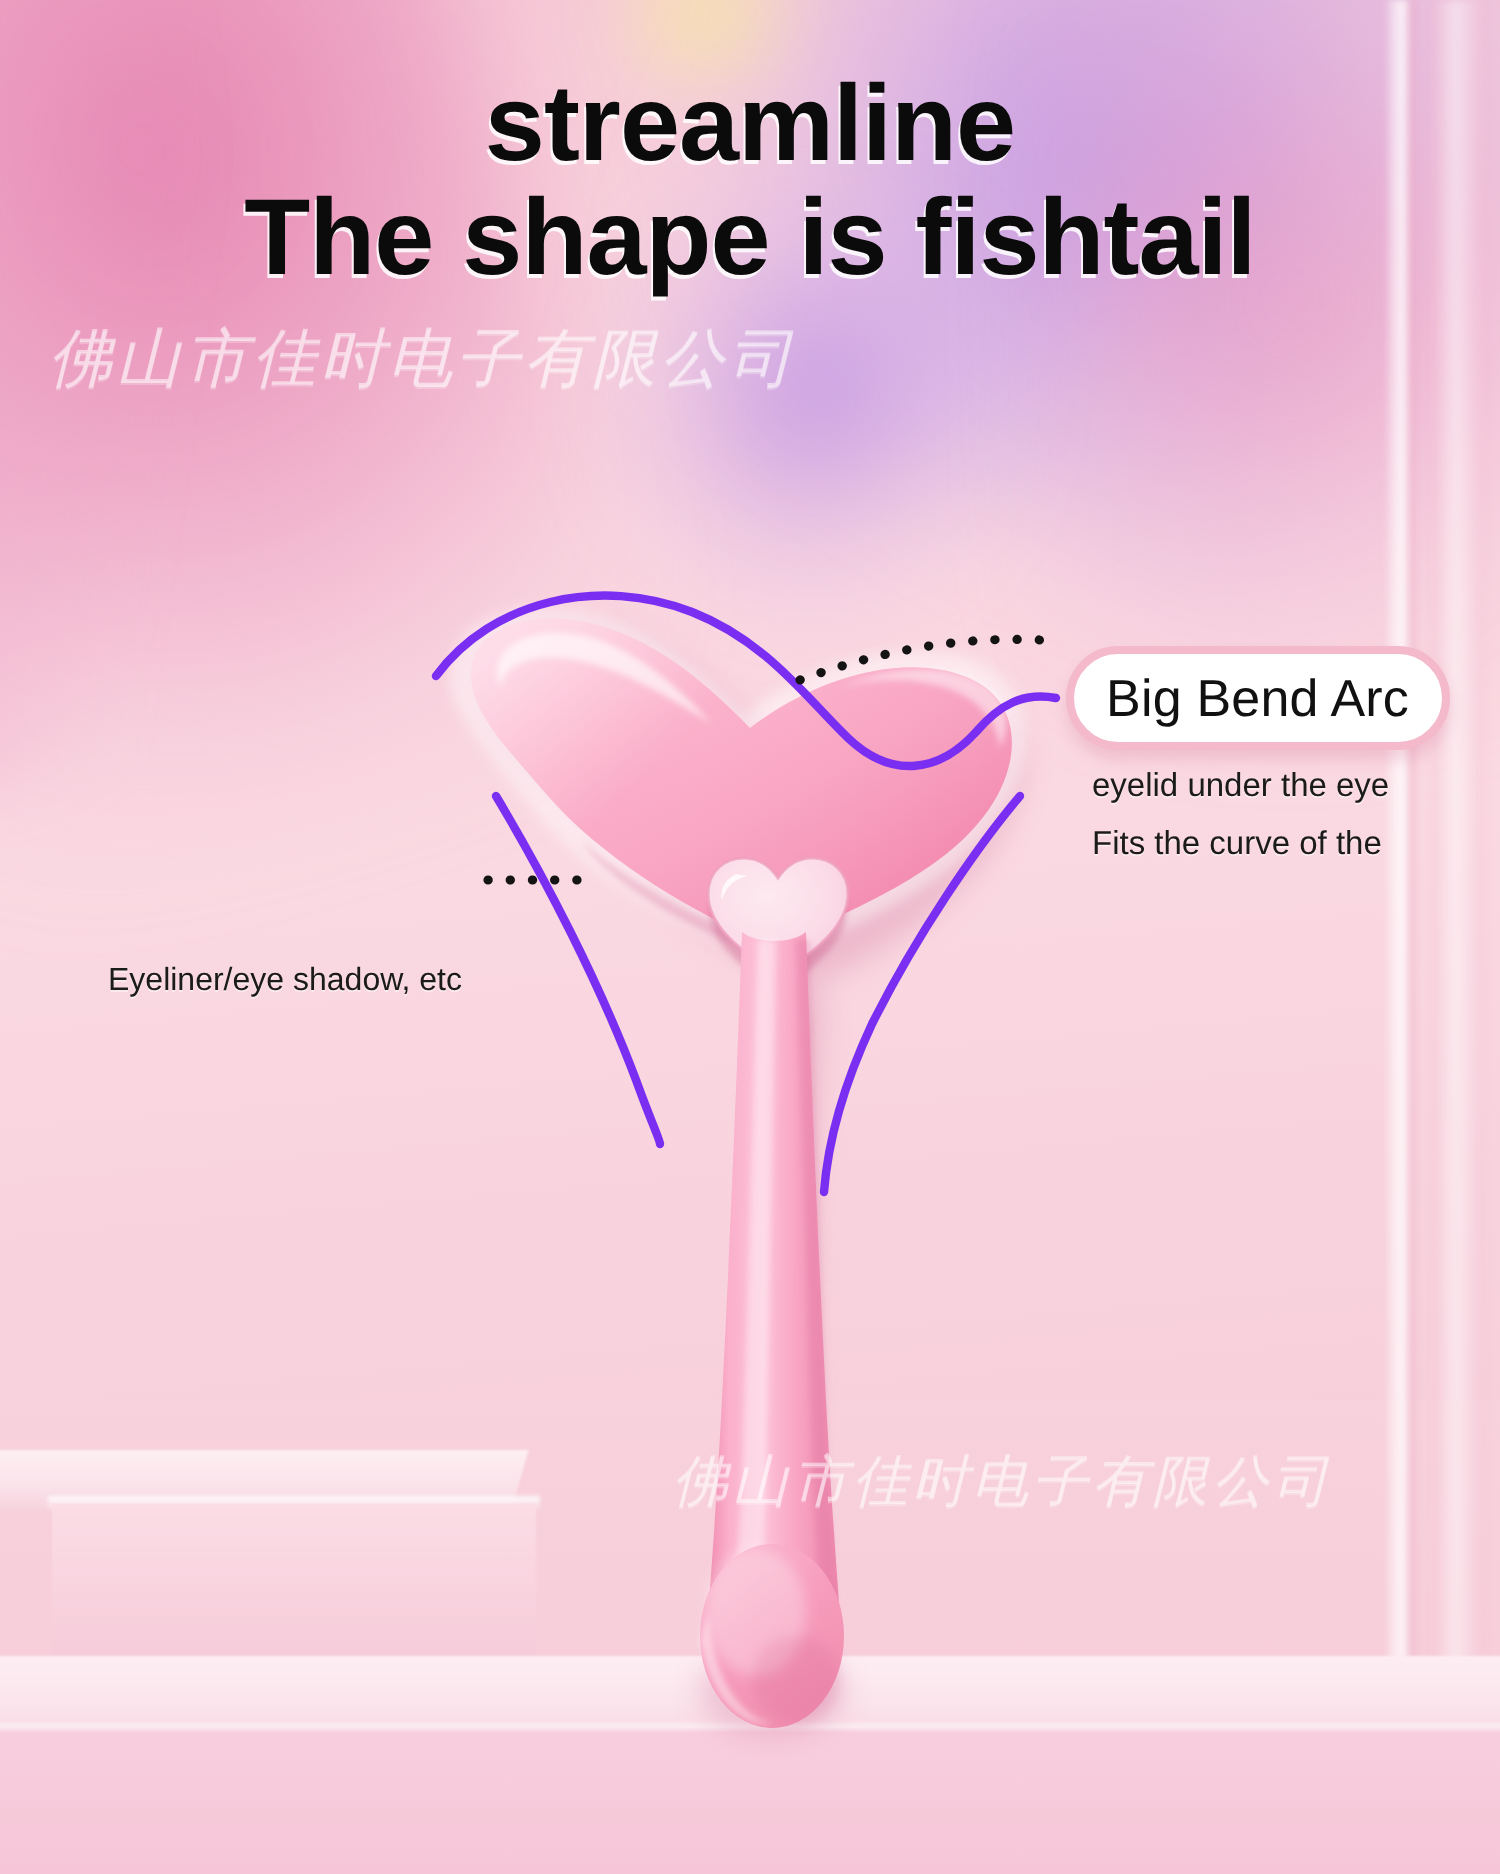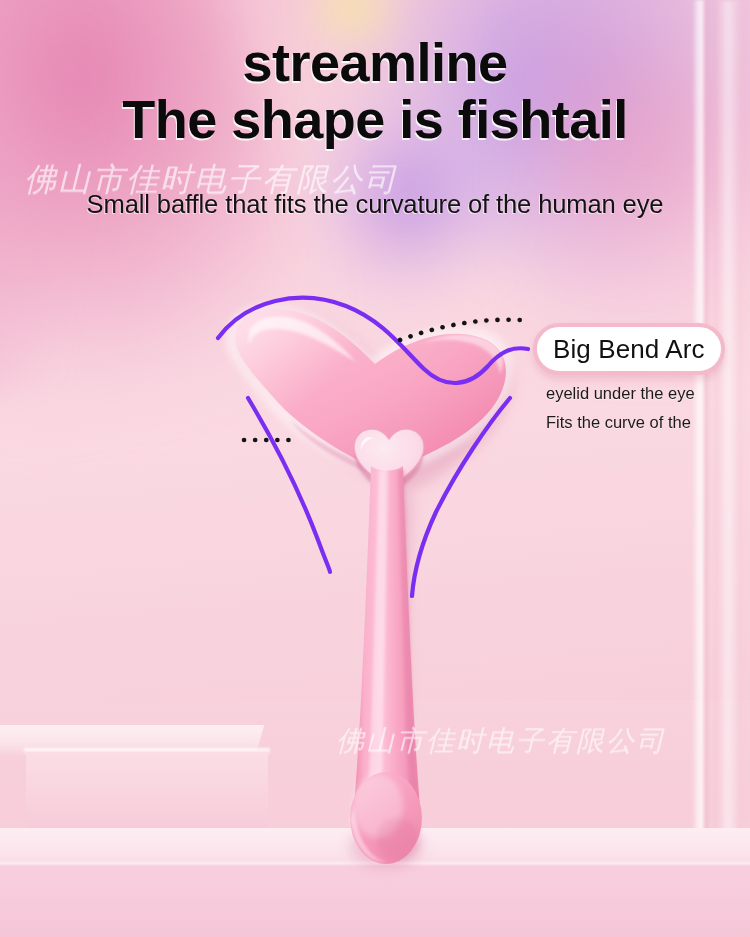--- a/index.html
+++ b/index.html
@@ -168,21 +168,20 @@
   <div class="floor-top"></div>
   <div class="floor-line"></div>
   <div class="floor-front"></div>
 
   <div class="watermark wm-top">佛山市佳时电子有限公司</div>
 
   <div class="title">
     <div>streamline</div>
     <div>The shape is fishtail</div>
   </div>
-  <div class="subtitle">Small baffle that fits the curvature of the human eye</div>
 
   <svg class="product" viewBox="0 0 750 937">
     <defs>
       <linearGradient id="headGrad" x1="0.15" y1="0.05" x2="0.85" y2="0.95">
         <stop offset="0%" stop-color="#fdbdd4"></stop>
         <stop offset="28%" stop-color="#fbadc8"></stop>
         <stop offset="58%" stop-color="#f9a0c0"></stop>
         <stop offset="82%" stop-color="#f793b6"></stop>
         <stop offset="100%" stop-color="#f58bb0"></stop>
       </linearGradient>
@@ -311,16 +310,19 @@
   </svg>
 
   <div class="pill" id="pill-right">
     <span>Big Bend Arc</span>
   </div>
   <div class="caption" id="cap-right">
     <div>eyelid under the eye</div>
     <div>Fits the curve of the</div>
   </div>
 
+  <div class="caption" id="cap-left">
+    <div>Eyeliner/eye shadow, etc</div>
+  </div>
 
   <div class="watermark wm-bottom">佛山市佳时电子有限公司</div>
 
 </div>
 
 </body></html>

